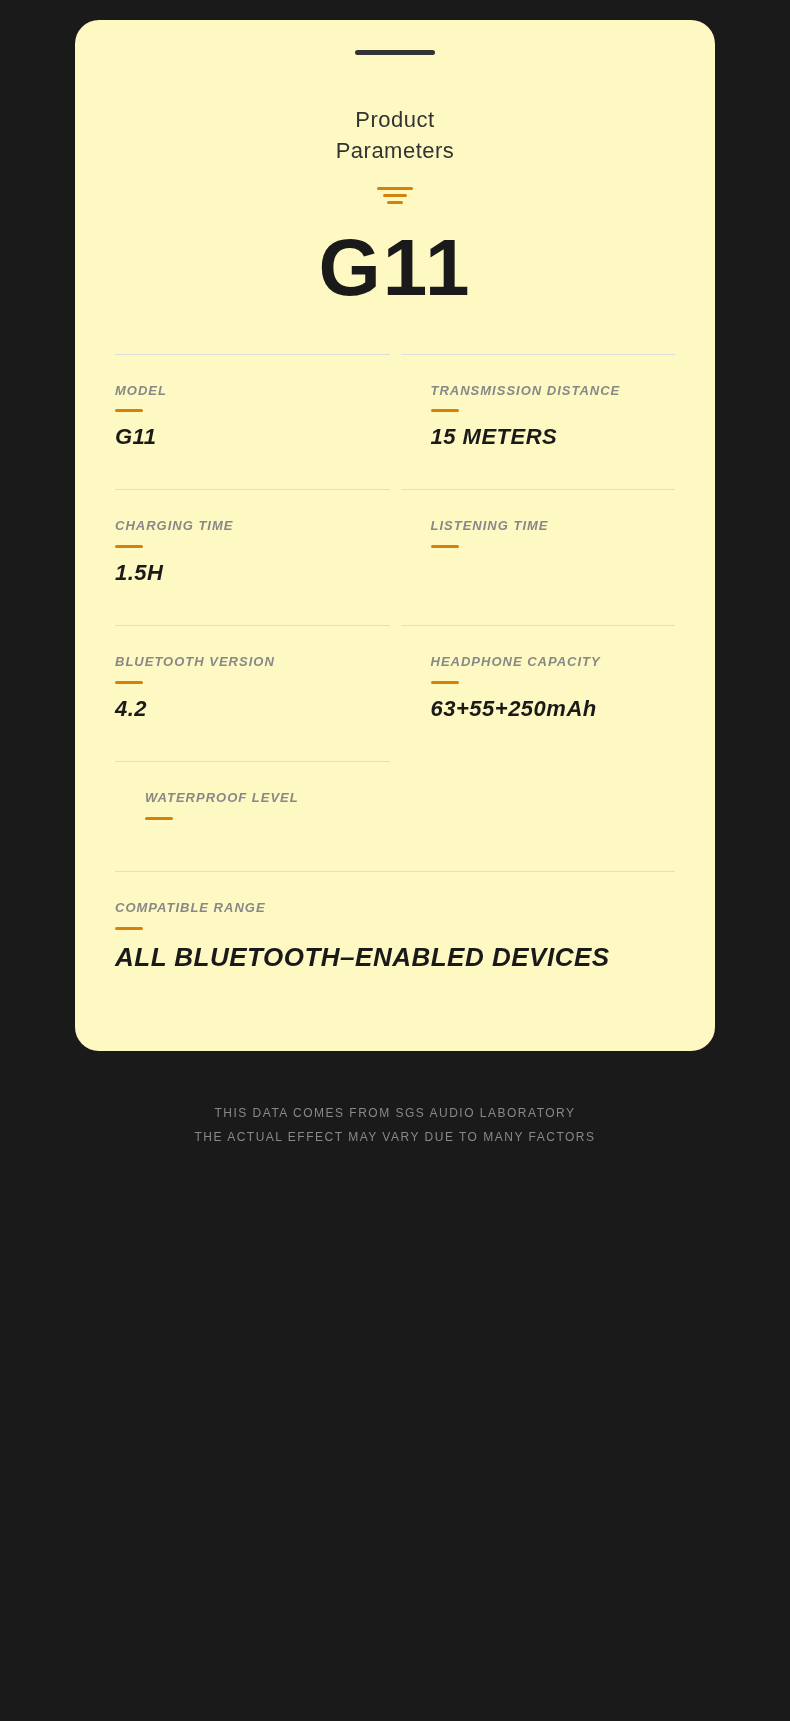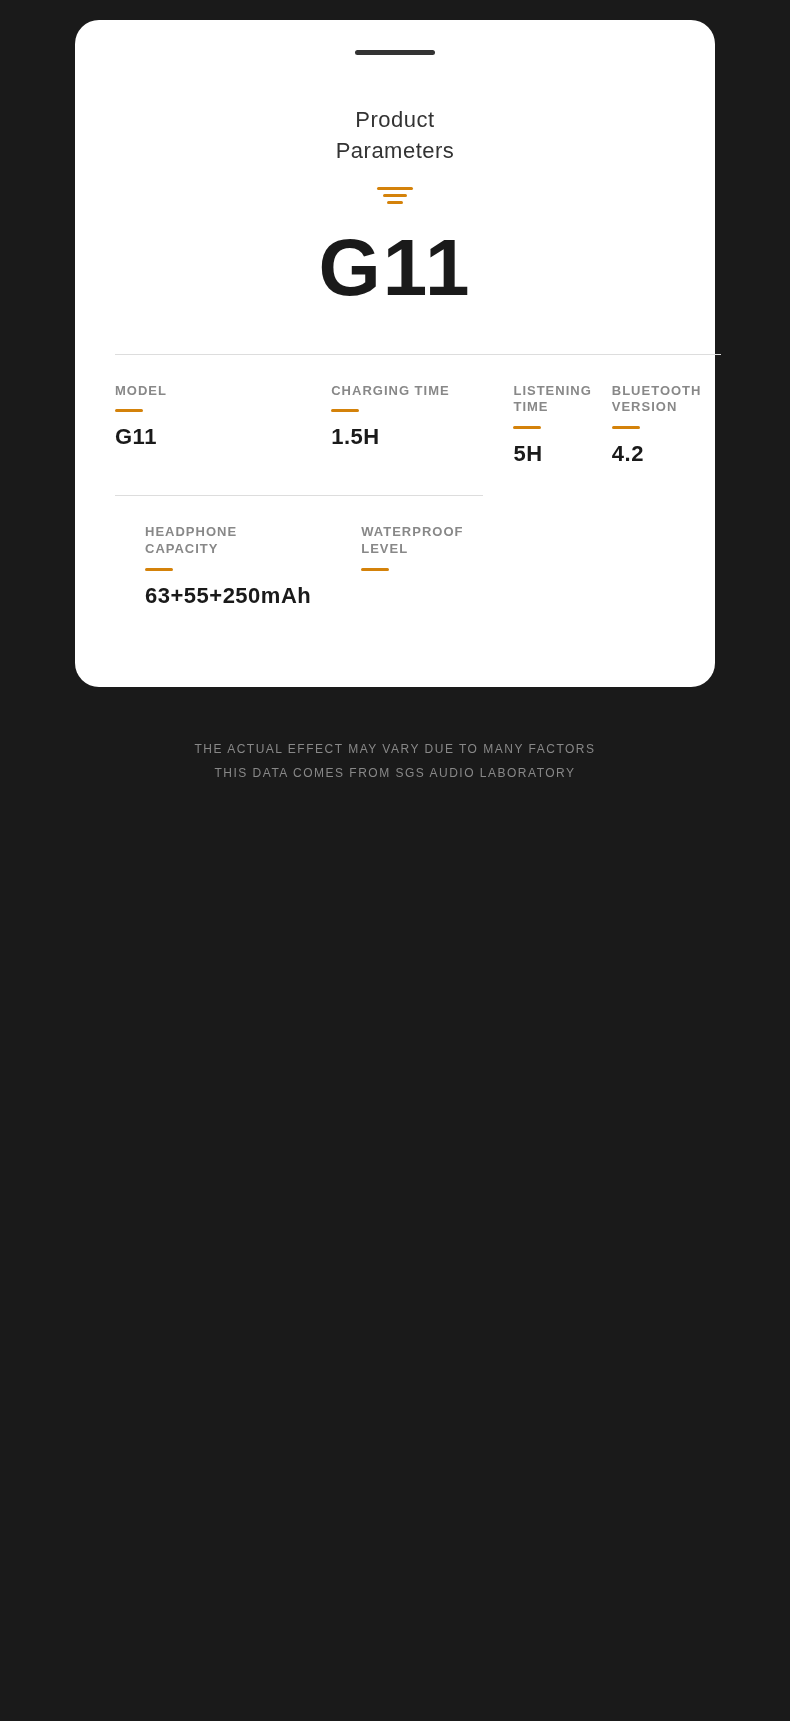--- a/index.html
+++ b/index.html
@@ -14,21 +14,21 @@
       background-color: #1a1a1a;
       display: flex;
       flex-direction: column;
       align-items: center;
       font-family: -apple-system, BlinkMacSystemFont, 'Helvetica Neue', Arial, sans-serif;
     }
 
     .card {
       width: 640px;
       margin-top: 20px;
-      background-color: #ffffff;
+      background-color: #fef9c3;
       border-radius: 24px;
       padding: 30px 40px 50px 40px;
       display: flex;
       flex-direction: column;
       align-items: center;
     }
 
     .drag-handle {
       width: 80px;
       height: 5px;
@@ -81,22 +81,23 @@
       font-size: 80px;
       font-weight: 900;
       color: #1a1a1a;
       letter-spacing: 2px;
       margin-bottom: 40px;
     }
 
     .params-grid {
       width: 100%;
       display: grid;
-      grid-template-columns: 1fr 1fr 1fr 1fr;
-      gap: 0;
+      grid-template-columns: 1fr 1fr;
+      gap: 11px;
+      font-style: italic;
     }
 
     .param-item {
       padding: 28px 20px 28px 0;
       border-top: 1px solid #ddd;
     }
 
     .param-item.right {
       padding-left: 30px;
     }
@@ -163,43 +164,52 @@
   </div>
 
   <div class="model-name">G11</div>
 
   <div class="params-grid" id="params-container">
   <div class="param-item">
         <div class="param-label">MODEL</div>
         <div class="param-divider"></div>
         <div class="param-value">G11</div>
       </div>
+      <div class="param-item right">
+        <div class="param-label">TRANSMISSION DISTANCE</div>
+        <div class="param-divider"></div>
+        <div class="param-value">15 METERS</div>
+      </div>
       <div class="param-item">
         <div class="param-label">CHARGING TIME</div>
         <div class="param-divider"></div>
         <div class="param-value">1.5H</div>
       </div>
       <div class="param-item right">
         <div class="param-label">LISTENING TIME</div>
         <div class="param-divider"></div>
-        <div class="param-value">5H</div>
       </div>
       <div class="param-item">
         <div class="param-label">BLUETOOTH VERSION</div>
         <div class="param-divider"></div>
         <div class="param-value">4.2</div>
       </div>
       <div class="param-item right">
         <div class="param-label">HEADPHONE CAPACITY</div>
         <div class="param-divider"></div>
         <div class="param-value">63+55+250mAh</div>
       </div>
       <div class="param-item right">
         <div class="param-label">WATERPROOF LEVEL</div>
         <div class="param-divider"></div>
       </div>
+      <div class="param-item full-width">
+        <div class="param-label">COMPATIBLE RANGE</div>
+        <div class="param-divider"></div>
+        <div class="param-value large">ALL BLUETOOTH–ENABLED DEVICES</div>
+      </div>
     </div>
 </div>
 
 <div class="footer-text">
+  <div>THIS DATA COMES FROM SGS AUDIO LABORATORY</div>
   <div>THE ACTUAL EFFECT MAY VARY DUE TO MANY FACTORS</div>
-  <div>THIS DATA COMES FROM SGS AUDIO LABORATORY</div>
 </div>
 
 </body></html>

